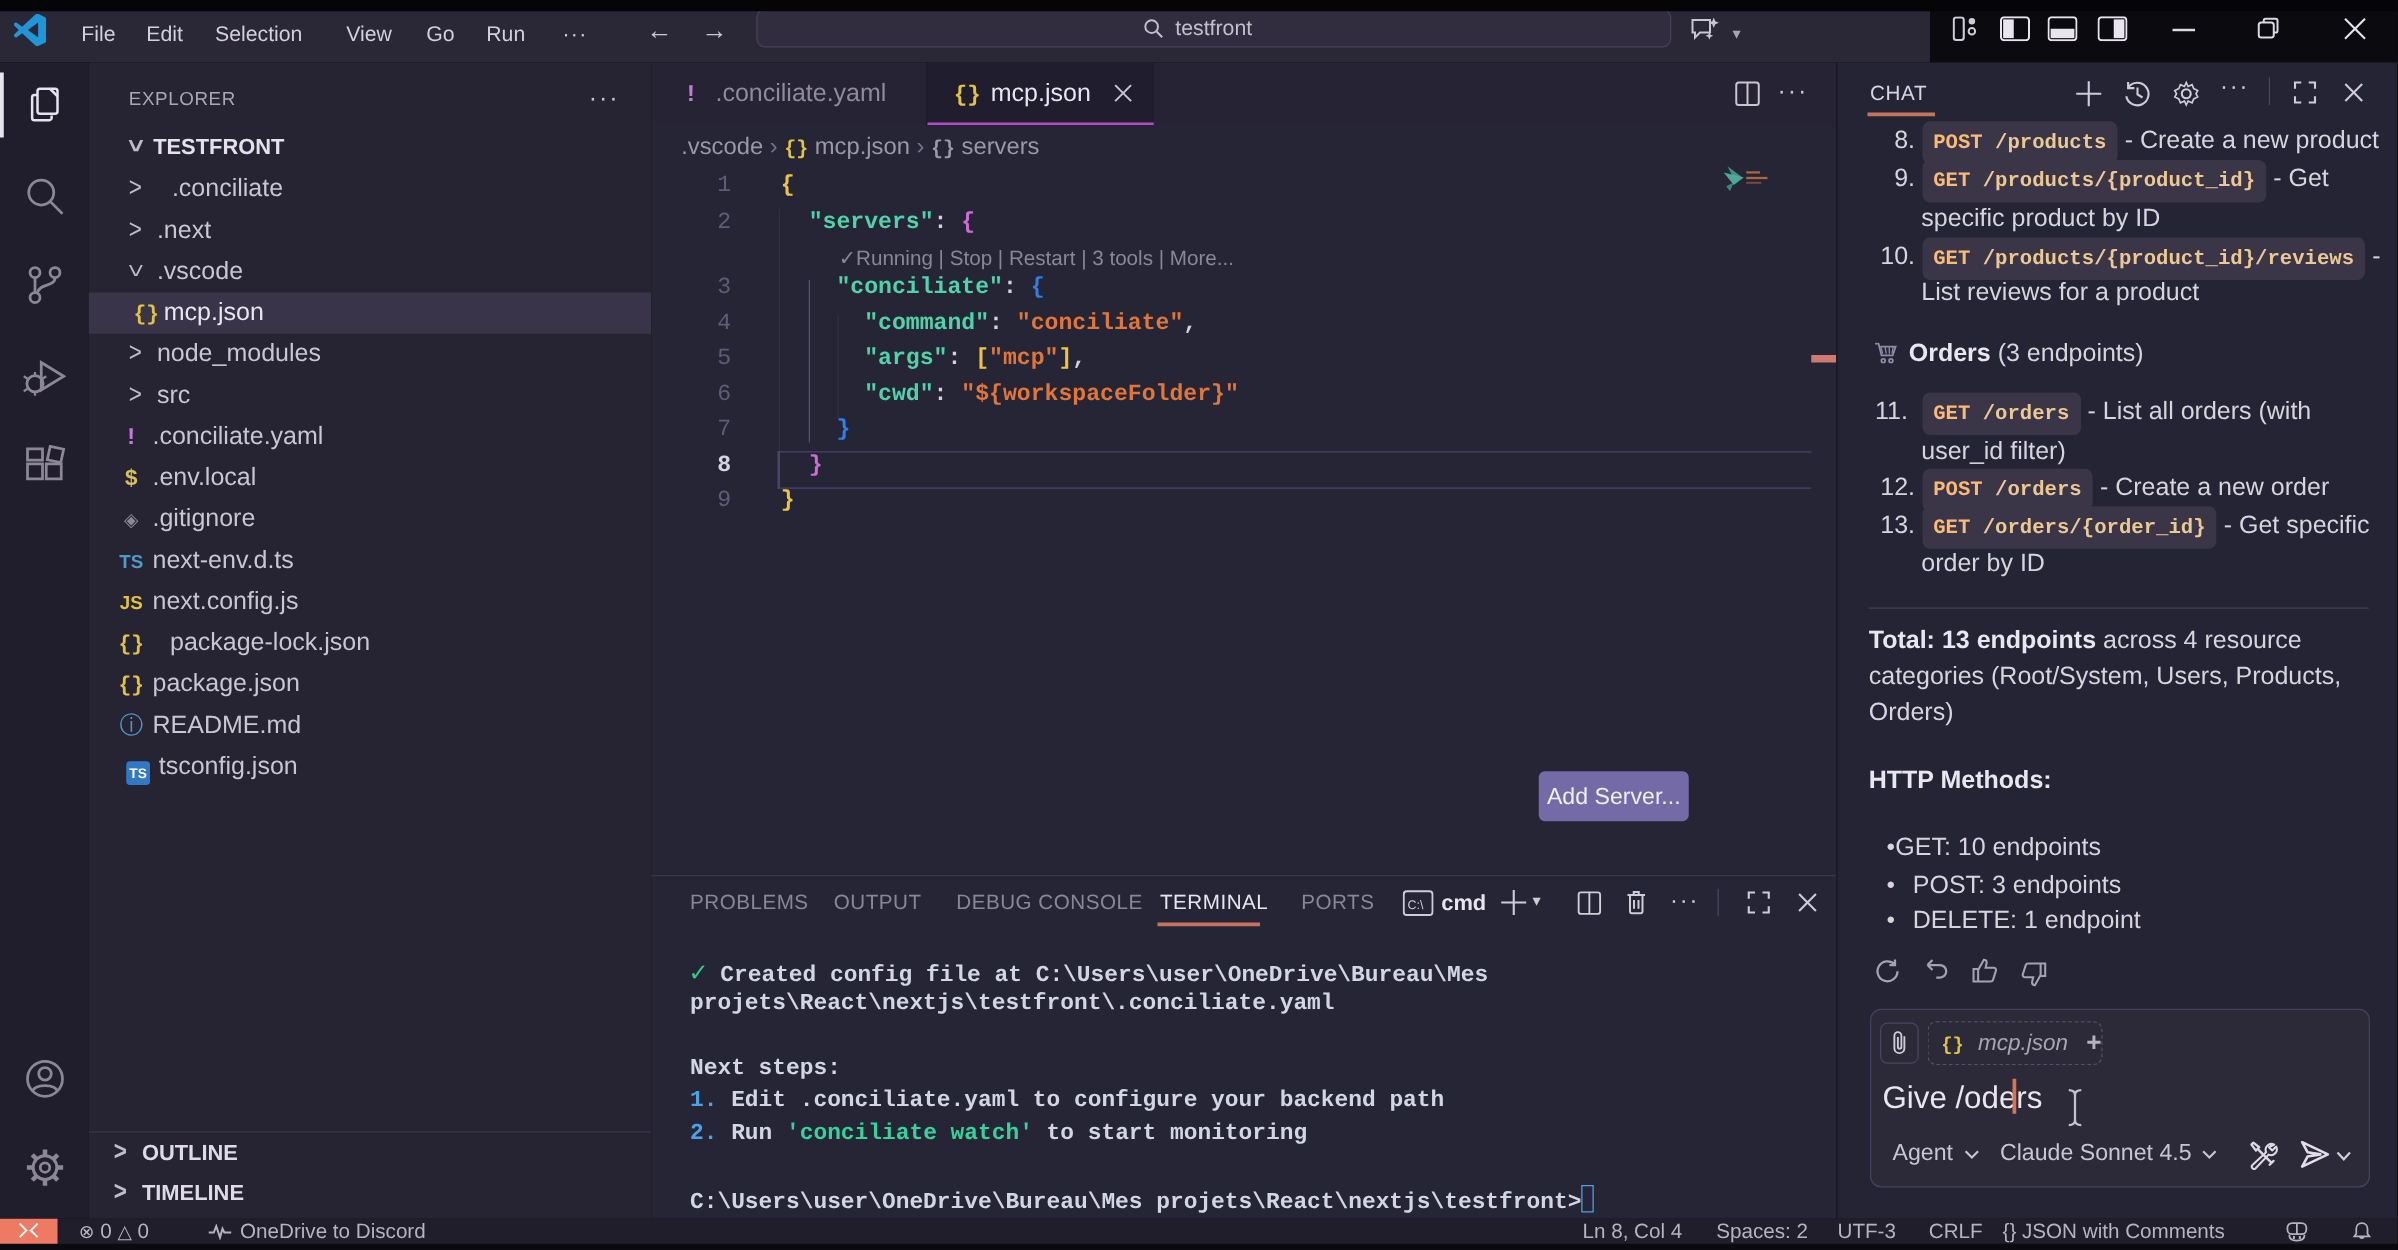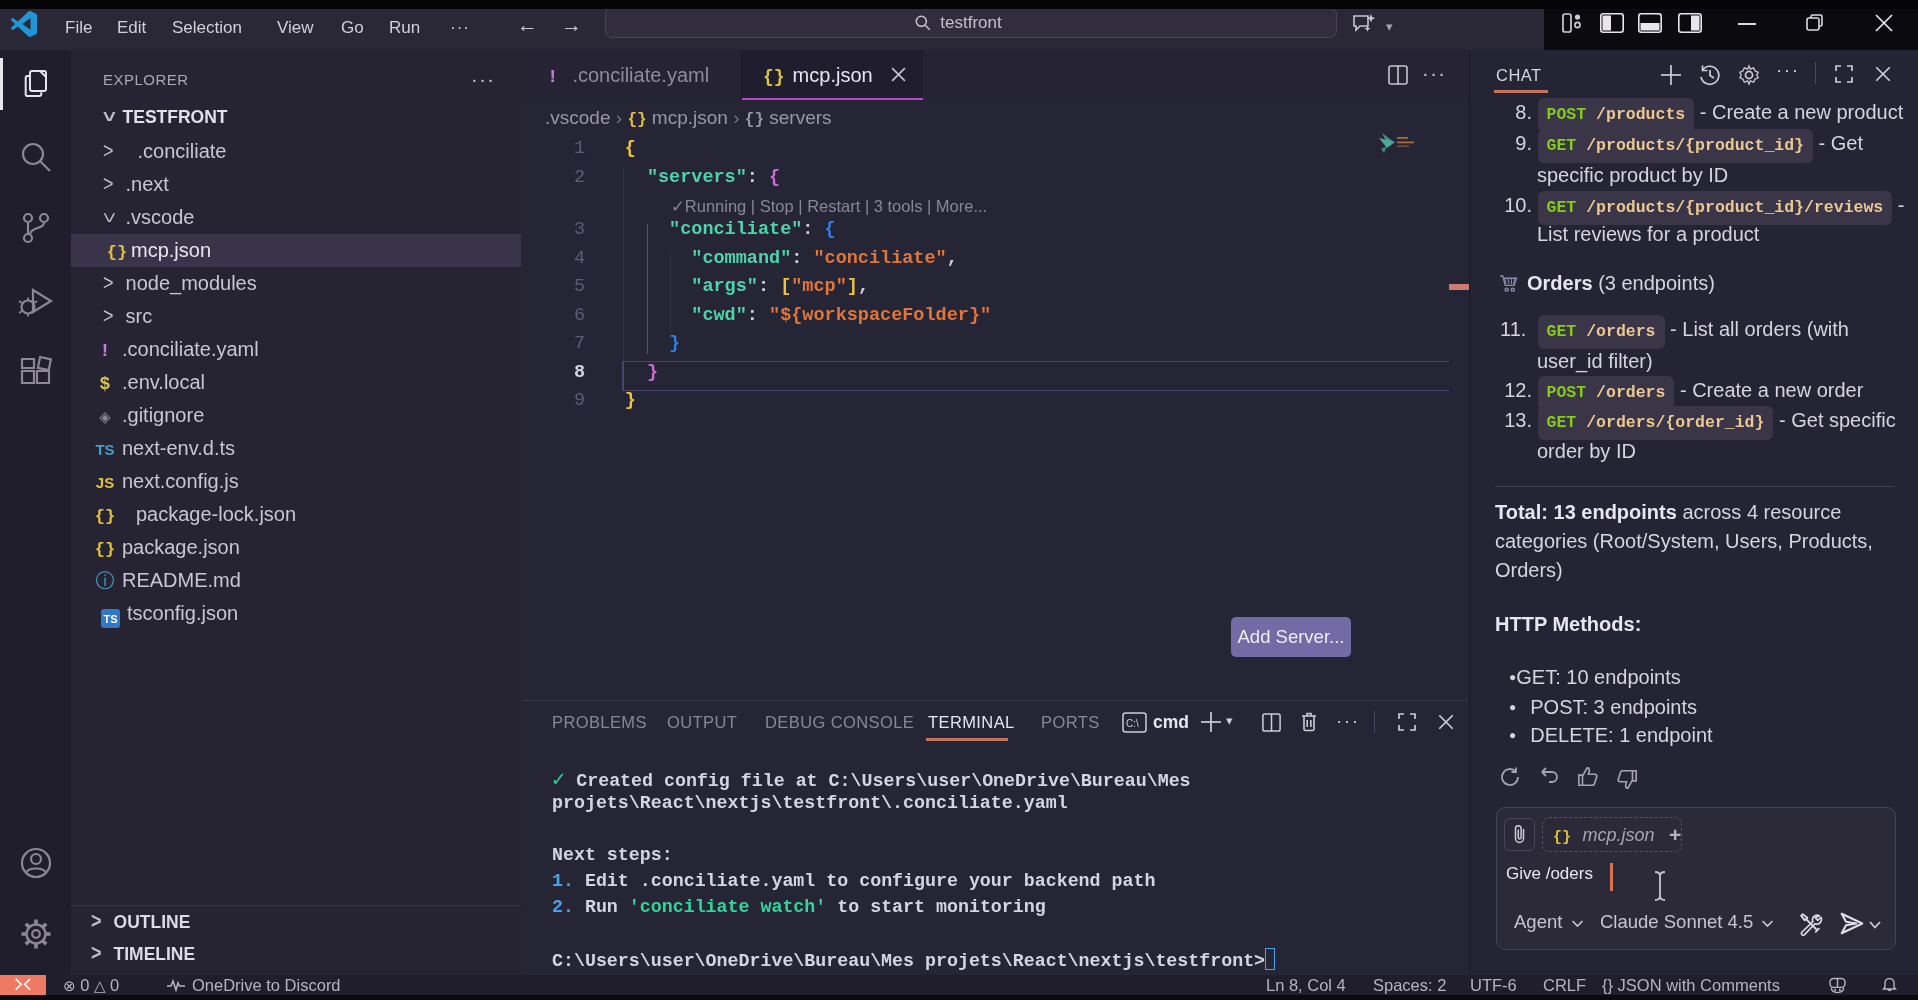--- a/index.html
+++ b/index.html
@@ -36,21 +36,21 @@
   .c-pun { color:#d4d0e0; }
 
   
   #panel { left:521px; top:700px; width:948px; height:275px; background:#262536; border-top:1px solid #3a3648; }
   .ptab { position:absolute; top:0; height:42px; line-height:42px; color:#8a8698; font-size:16.5px; letter-spacing:.4px; }
   .tline { position:absolute; font-family:"Liberation Mono", monospace; font-weight:bold; font-size:18.3px; color:#d3d6e2; white-space:pre; }
 
   
   #chat { left:1469px; top:50px; width:449px; height:925px; background:#252434; border-left:1px solid #1a1726; }
   .chip { display:inline-block; background:#3a3547; border-radius:6px; padding:1px 9px 2px; font-family:"Liberation Mono", monospace; font-weight:bold; font-size:16.5px; }
-  .chip .m { color:#84cc16; }
+  .chip .m { color:#fdba74; }
   .chip .p { color:#ecc893; }
   .chattext { color:#d7d4de; font-size:20px; }
 
   
   #statusbar { left:0; top:975px; width:1918px; height:20px; background:#211e2b; color:#b6b3c0; font-size:16.5px; }
   #botstrip { left:0; top:996px; width:1918px; height:4px; background:#0a0a10; }
 </style>
 </head>
 <body>
   <div id="titlebar" class="abs">
@@ -346,21 +346,21 @@
       <div class="abs" style="left:7px;top:10px;width:31px;height:33px;border:1px solid #4a4660;border-radius:6px">
         <svg style="position:absolute;left:7px;top:5px" width="15" height="21" viewBox="0 0 15 21" fill="none" stroke="#cfccd8" stroke-width="1.5">
           <path d="M11.5 5 v9.5 a4 4 0 0 1 -8 0 v-10 a2.8 2.8 0 0 1 5.6 0 v9 a1.4 1.4 0 0 1 -2.8 0 v-8"></path>
         </svg>
       </div>
       <div class="abs" style="left:45px;top:9px;width:140px;height:35px;border:1.5px dashed #55506b;border-radius:7px;line-height:33px;white-space:nowrap">
         <span class="mono" style="color:#e2c241;font-weight:bold;margin-left:10px;font-size:15px">{}</span>
         <span style="font-style:italic;color:#a8a5b4;font-size:18px;margin-left:7px">mcp.json</span>
         <span style="color:#b5b2c1;font-size:21px;margin-left:10px;font-weight:bold;vertical-align:-1px">+</span>
       </div>
-      <div class="abs" style="left:9px;top:56px;color:#e9e6f0;font-size:17px">Give /oders</div>
+      <div class="abs" style="left:9px;top:56px;color:#e9e6f0;font-size:25px">Give /oders</div>
       <div class="abs" style="left:113px;top:55px;width:2.5px;height:28px;background:#d8734f"></div>
       <svg class="abs" style="left:152px;top:62px" width="22" height="32" viewBox="0 0 22 32" stroke="#c5c2d0" stroke-width="1.8" fill="none">
         <path d="M6 2 c3 0 5 1 5 4 v20 c0 3 -2 4 -5 4 M16 2 c-3 0 -5 1 -5 4 M16 30 c-3 0 -5 -1 -5 -4"></path>
       </svg>
       <div class="abs" style="left:17px;top:103px;color:#c8c5d3;font-size:18.5px">Agent <svg width="13" height="9" viewBox="0 0 13 9" fill="none" stroke="#c8c5d3" stroke-width="1.7" style="margin-left:3px">
           <polyline points="1.5,2 6.5,7 11.5,2"></polyline>
         </svg></div>
       <div class="abs" style="left:103px;top:103px;color:#c8c5d3;font-size:18.5px">Claude Sonnet 4.5 <svg width="13" height="9" viewBox="0 0 13 9" fill="none" stroke="#c8c5d3" stroke-width="1.7" style="margin-left:3px">
           <polyline points="1.5,2 6.5,7 11.5,2"></polyline>
         </svg></div>
@@ -383,21 +383,21 @@
         <path d="M2 1 l6 6 -6 6 M18 1 l-6 6 6 6" transform="scale(0.9) translate(1,0)"></path>
       </svg>
     </div>
     <span class="abs" style="left:63px;top:1px"><span style="font-size:15px">⊗</span> 0 <span style="font-size:15px">△</span> 0</span>
     <svg class="abs" style="left:166px;top:4px" width="20" height="13" viewBox="0 0 20 13" fill="none" stroke="#b6b3c0" stroke-width="1.6">
       <path d="M1 7 h4 l2 -5 3 9 2 -7 1.5 3 h5.5"></path>
     </svg>
     <span class="abs" style="left:192px;top:1px">OneDrive to Discord</span>
     <span class="abs" style="left:1266px;top:1px">Ln 8, Col 4</span>
     <span class="abs" style="left:1373px;top:1px">Spaces: 2</span>
-    <span class="abs" style="left:1470px;top:1px">UTF-6</span>
+    <span class="abs" style="left:1470px;top:1px">UTF-3</span>
     <span class="abs" style="left:1543px;top:1px">CRLF</span>
     <span class="abs" style="left:1602px;top:1px">{} JSON with Comments</span>
     <svg class="abs" style="left:1828px;top:2px" width="19" height="17" viewBox="0 0 20 18" fill="none" stroke="#b6b3c0" stroke-width="1.5">
       <path d="M6 1.5 a4 4 0 0 0 -4 4 v1.5 a4 4 0 0 0 4 4 h8 a4 4 0 0 0 4 -4 v-1.5 a4 4 0 0 0 -4 -4 z M10 2 v8.5"></path>
       <path d="M3.5 11.5 c0 3.5 3 5 6.5 5 s6.5 -1.5 6.5 -5"></path>
       <path d="M7.5 12.5 v2.5 M12.5 12.5 v2.5" stroke-width="1.7"></path>
     </svg>
     <svg class="abs" style="left:1882px;top:2px" width="15" height="16" viewBox="0 0 15 16" fill="none" stroke="#b6b3c0" stroke-width="1.4">
       <path d="M7.5 1.5 c-2.8 0 -4.5 2 -4.5 4.5 v4 l-1.5 2 h12 l-1.5 -2 v-4 c0 -2.5 -1.7 -4.5 -4.5 -4.5 z M6 12 a1.5 1.5 0 0 0 3 0"></path>
     </svg>

